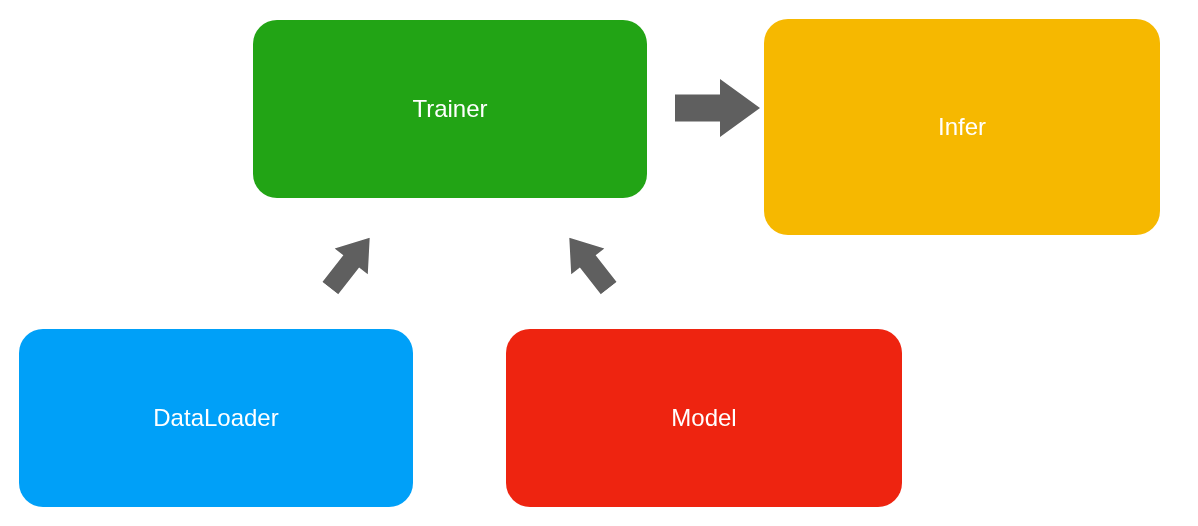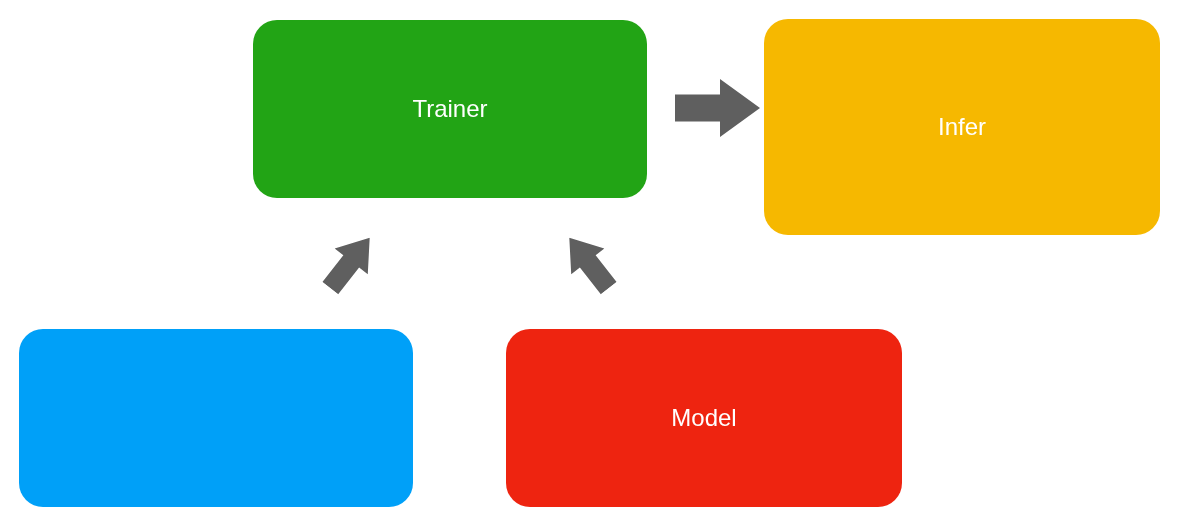--- a/index.html
+++ b/index.html
@@ -48,20 +48,21 @@
 
   <div class="node node-trainer" style="background-color: rgb(34, 164, 21); color: rgb(255, 255, 255);">
     <div class="node-title">Trainer</div>
   </div>
 
   <div class="node node-infer" style="background-color: rgb(246, 184, 0); color: rgb(255, 255, 255);">
     <div class="node-title">Infer</div>
   </div>
 
   <div class="node node-dataloader" style="background-color: rgb(0, 160, 248); color: rgb(255, 255, 255);">
+    <div class="node-title">DataLoader</div>
   </div>
 
   <div class="node node-model" style="background-color: rgb(238, 36, 16); color: rgb(255, 255, 255);">
     <div class="node-title">Model</div>
   </div>
 
   <svg class="arrow arrow-trainer-infer" width="85" height="58" viewBox="0 0 85 58">
     <polygon points="0,15.5 45,15.5 45,0 85,29 45,58 45,42.5 0,42.5" fill="#5f5f5f"></polygon>
   </svg>
 

